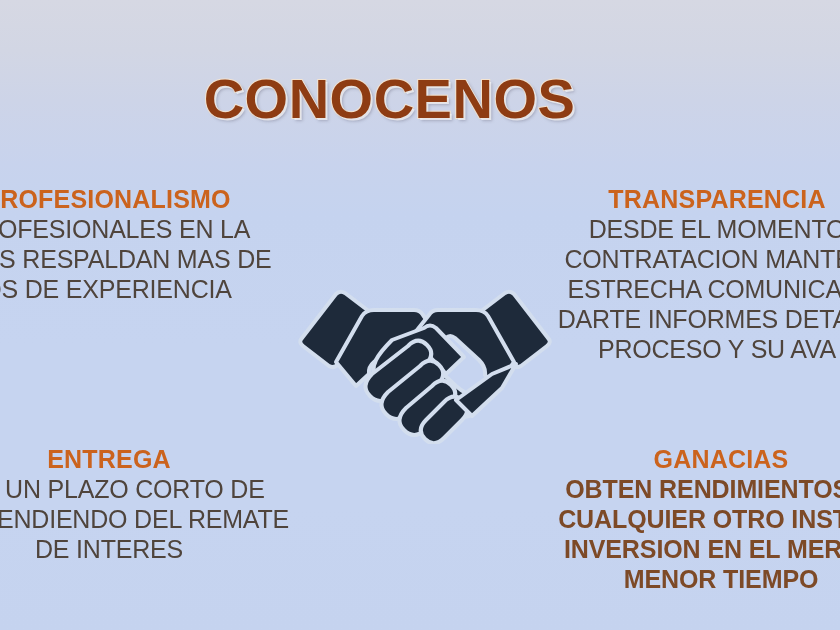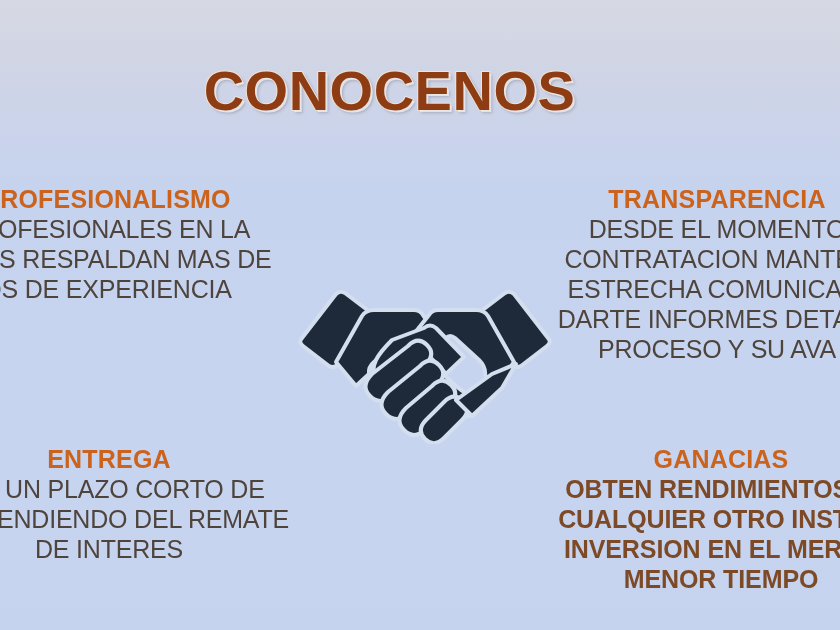--- a/index.html
+++ b/index.html
@@ -24,21 +24,21 @@
                 #c6d4f0 55%,
                 #c6d4f0 80%,
                 #c5d3ef 100%);
     font-family: "Liberation Sans", sans-serif;
   }
 
   
   .title {
     position: absolute;
     left: 0;
-    top: 60px;
+    top: 68px;
     width: 779px;
     text-align: center;
     font-family: "Liberation Sans", sans-serif;
     font-weight: bold;
     font-size: 56px;
     line-height: 62px;
     letter-spacing: 0.5px;
     color: #8e3c13;
     -webkit-text-stroke: 2px #f4e3cf;
     paint-order: stroke fill;

